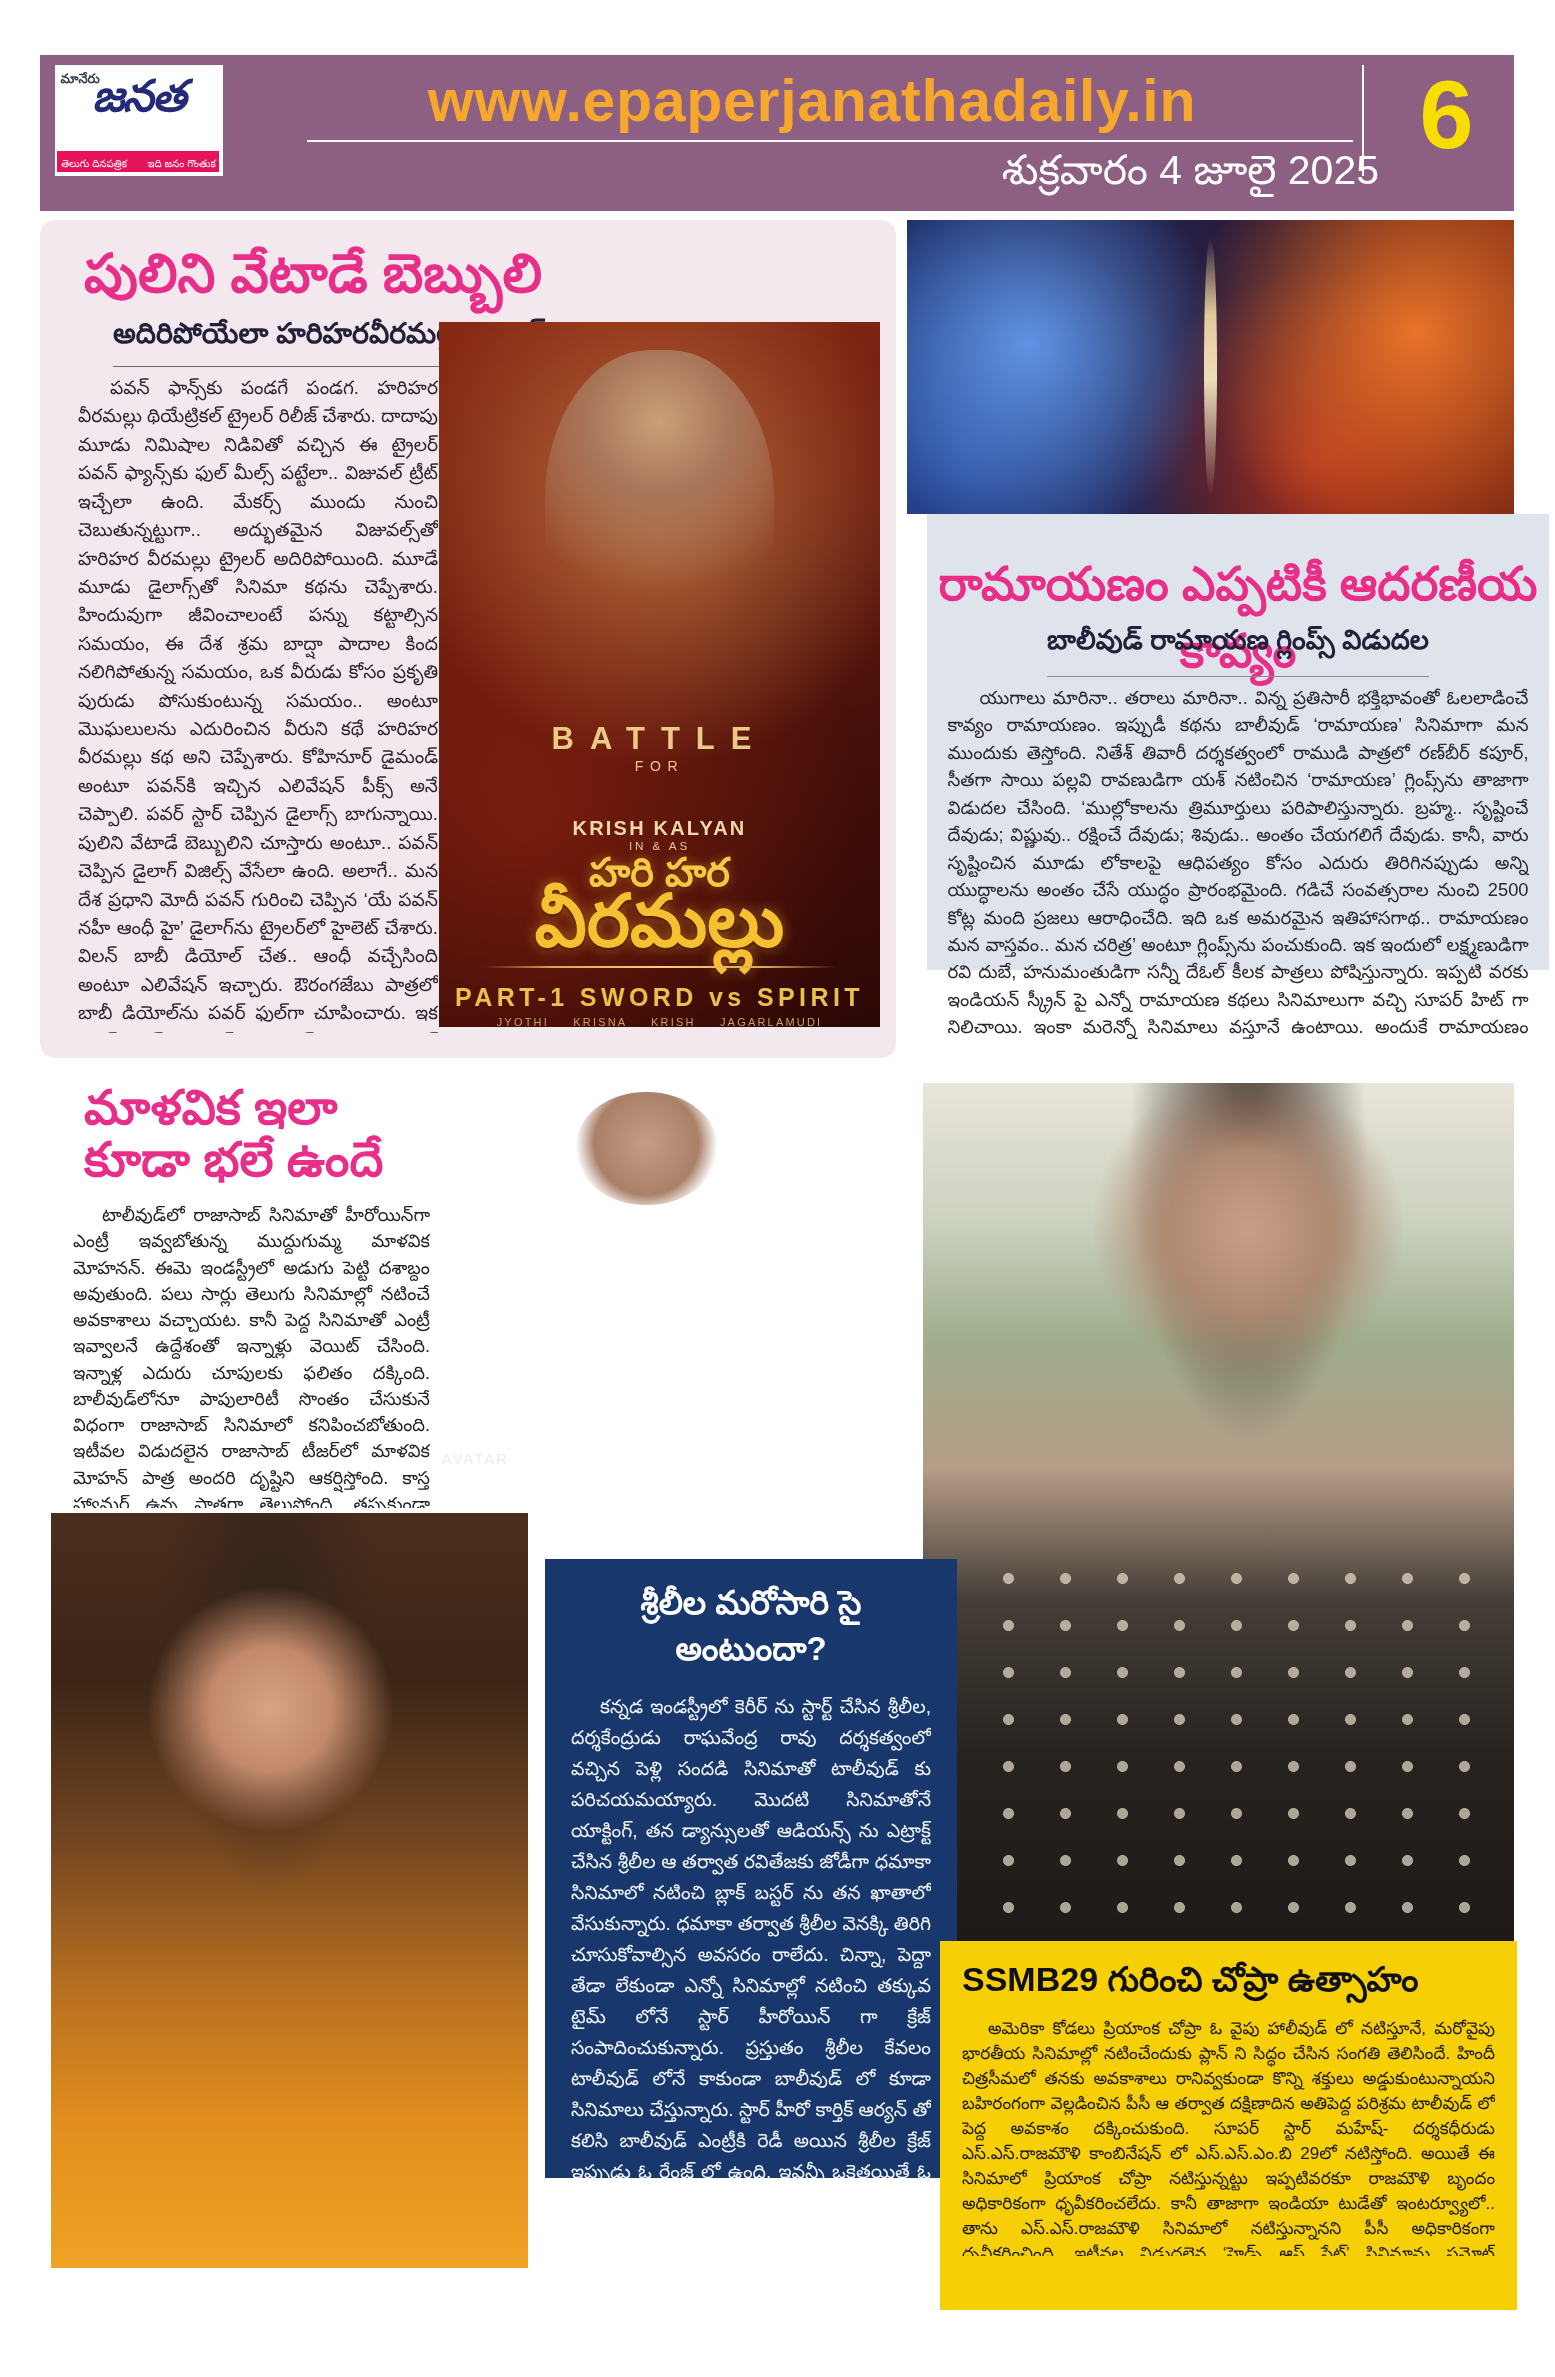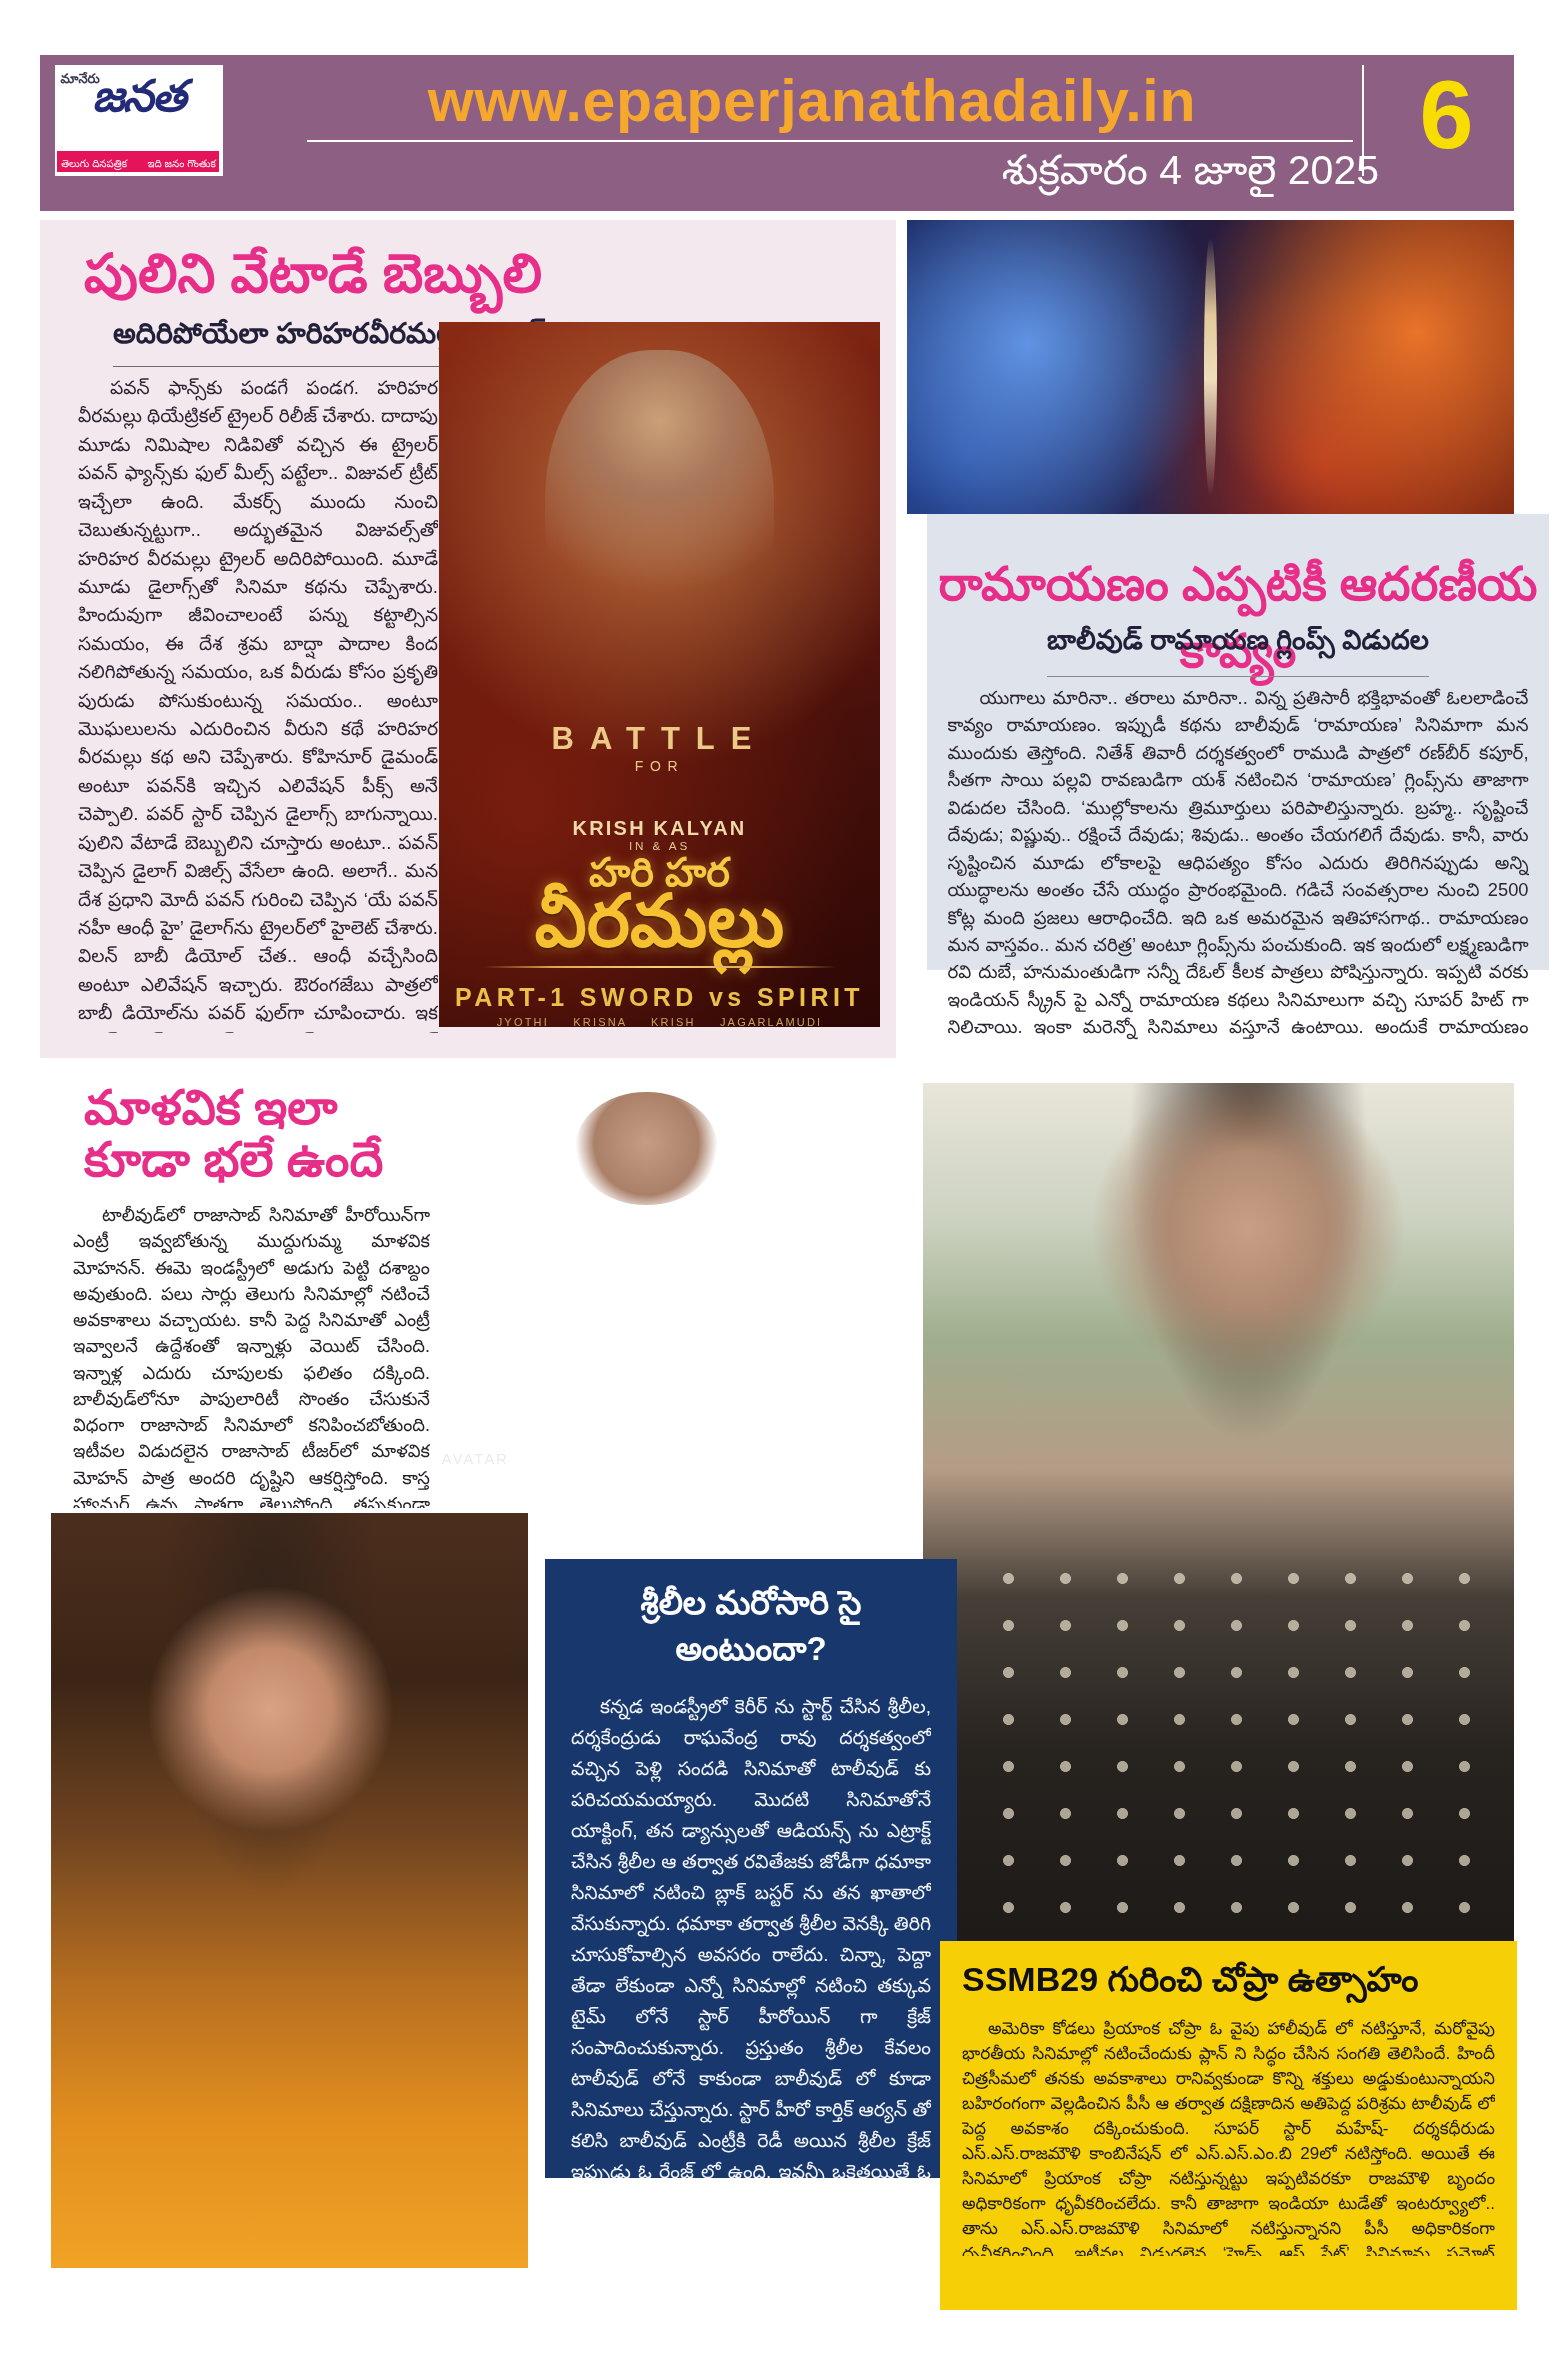--- a/index.html
+++ b/index.html
@@ -18,21 +18,21 @@
               font-size:10.2px;padding:0 3.7px;box-sizing:border-box;}
   .hdr-url{left:256px;top:11.7px;width:1032px;text-align:center;font-size:59px;font-weight:bold;
            color:#f5a72e;letter-spacing:0.7px;}
   .hdr-rule{left:267px;top:85px;width:1046px;height:2.2px;background:#ffffff;}
   .hdr-date{left:922px;top:92px;width:417px;text-align:right;font-size:41px;font-weight:normal;color:#ffffff;}
   .hdr-vsep{left:1322px;top:10.2px;width:2.2px;height:111px;background:#ffffff;}
   .hdr-num{left:1339px;top:1.5px;width:135px;text-align:center;font-size:97px;line-height:1.2;
            font-weight:bold;color:#f8dd00;}
 
   
-  .art1{left:40px;top:220px;width:856px;height:838px;background:#f3e8ee;}
+  .art1{left:40px;top:220px;width:856px;height:838px;background:#f3e8ee;border-radius:15px;}
   .art1-headline{left:44px;top:22px;font-size:54px;font-weight:bold;color:#e72f8a;}
   .art1-subtitle{left:73px;top:97px;font-size:28.5px;font-weight:bold;color:#23203a;
                  padding-bottom:8.8px;border-bottom:1.5px solid #6a6a6a;}
   .art1-body{left:38px;top:154px;width:360px;height:659px;font-size:18.7px;line-height:1.52;
              text-align:justify;color:#2a2430;text-indent:32px;overflow:hidden;}
 
   
   .poster{left:399px;top:102px;width:441px;height:705px;overflow:hidden;
           background:
             radial-gradient(circle at 50% 26%, rgba(242,172,92,.55), rgba(0,0,0,0) 46%),

